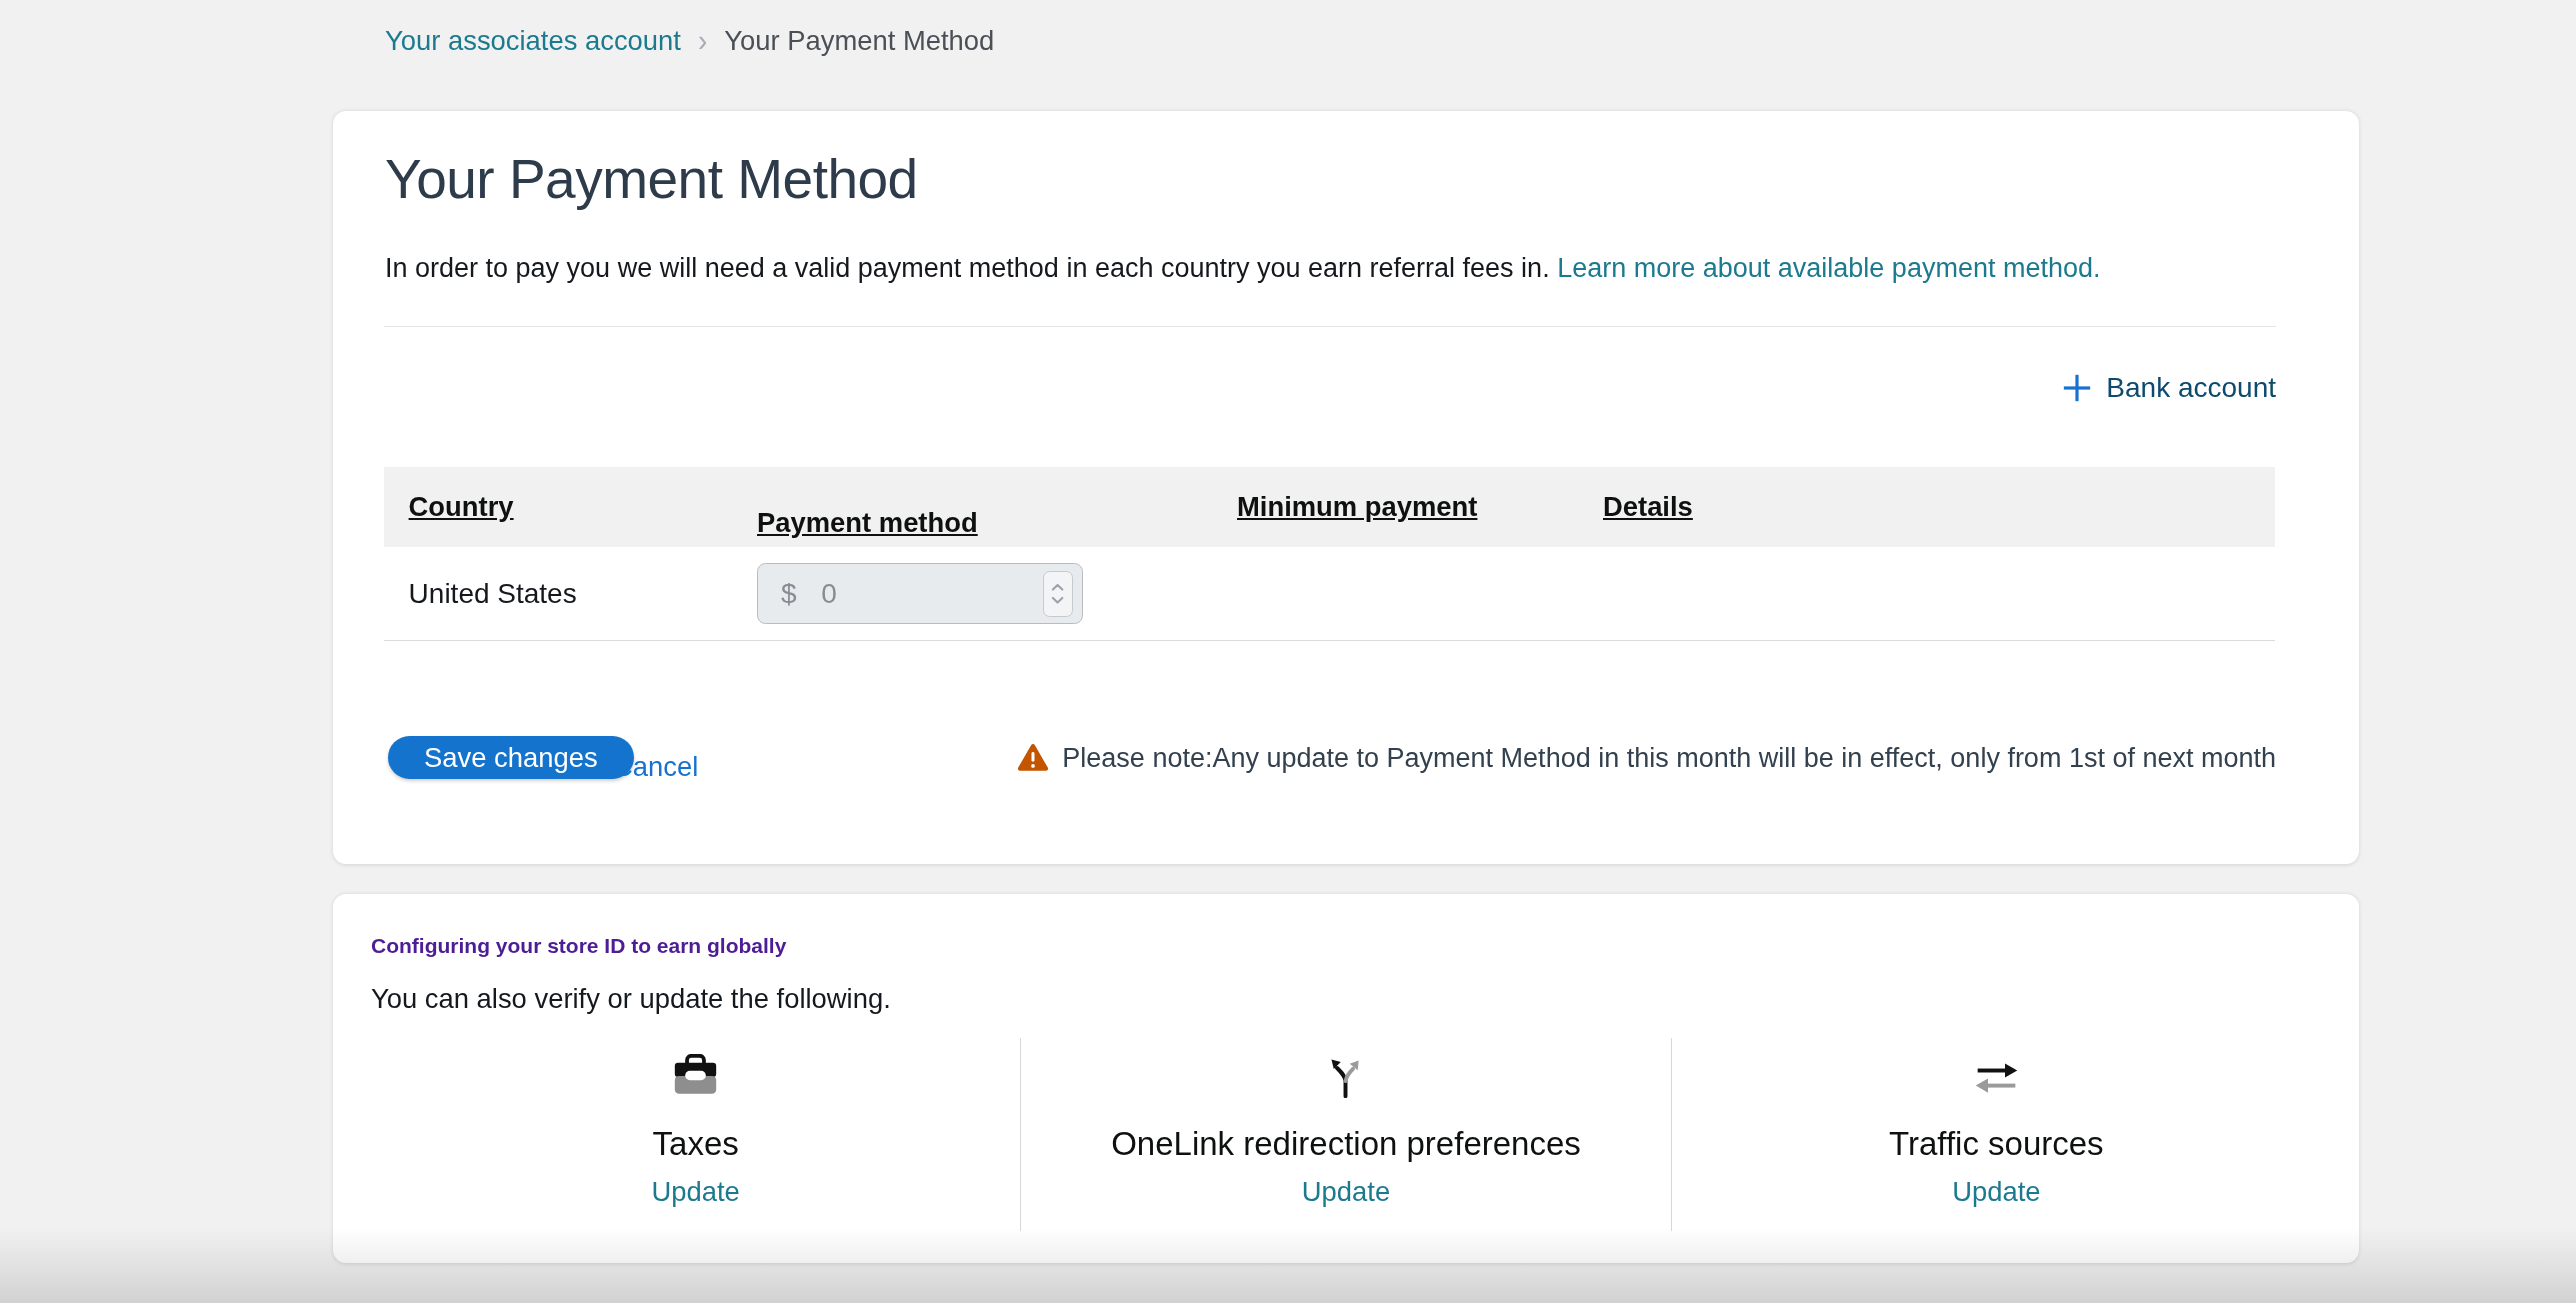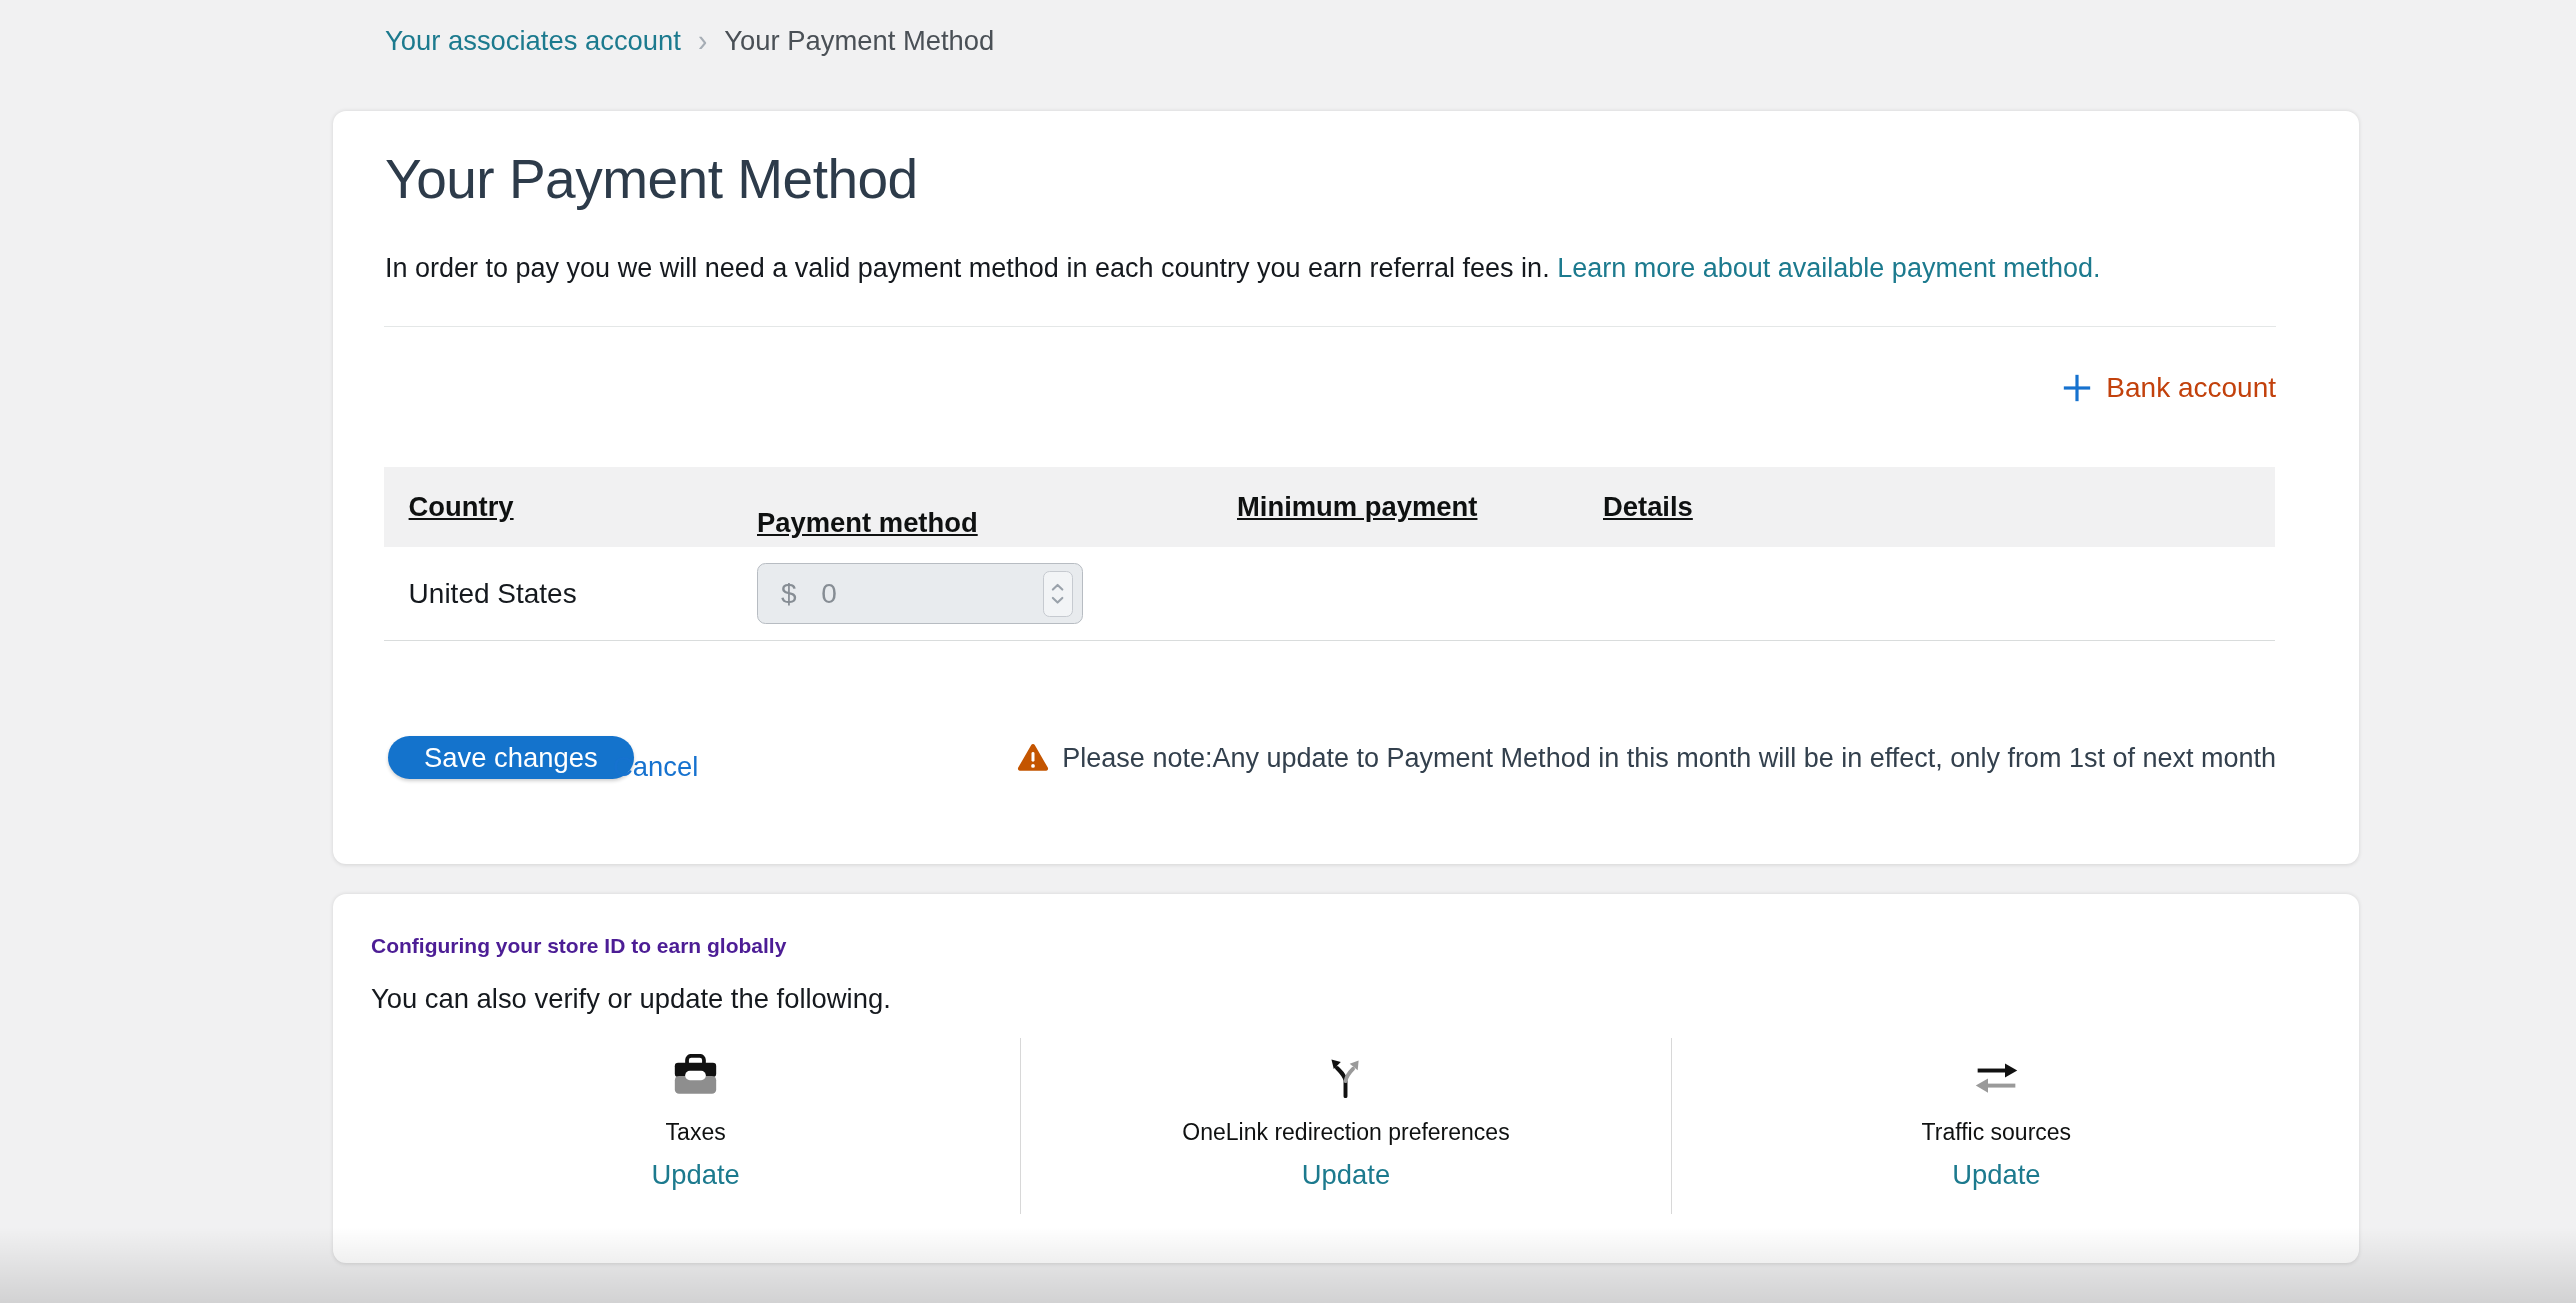--- a/index.html
+++ b/index.html
@@ -41,21 +41,21 @@
     position:absolute;left:52px;top:142px;right:83px;
     font-size:27px;color:#15191e;
   }
   .desc a{color:#1c7a8e;text-decoration:none;cursor:pointer;}
   .divider{
     position:absolute;left:51px;right:83px;top:215px;
     border-top:0.9px solid #e4e7e7;
   }
   .bank-link{
     position:absolute;right:83px;top:261px;display:flex;align-items:center;gap:13.2px;
-    font-size:28px;color:#c2410c;cursor:pointer;text-decoration:none;
+    font-size:28px;color:#0c4a6e;cursor:pointer;text-decoration:none;
   }
   .bank-link svg{display:block;}
 
   
   .pm-table{position:absolute;left:51px;top:356px;width:1891px;}
   .pm-head{
     display:flex;align-items:center;height:80px;background:#f1f1f2;
     font-size:27.4px;font-weight:bold;color:#0f1111;text-decoration:underline;
   }
   .pm-row{
@@ -118,21 +118,21 @@
   }
   .store-cols{
     position:absolute;left:38px;right:38px;top:144px;display:flex;
   }
   .store-col{
     flex:1;display:flex;flex-direction:column;align-items:center;
     padding:13.2px 0 23px 0;
   }
   .store-col.mid{border-left:0.9px solid #d8d8d8;border-right:0.9px solid #d8d8d8;}
   .store-icon{height:47px;display:flex;align-items:flex-end;}
-  .store-label{margin-top:21px;font-size:23px;color:#0f1111;text-align:center;}
+  .store-label{margin-top:27px;font-size:33px;color:#0f1111;text-align:center;}
   .store-update{margin-top:13px;font-size:27.4px;color:#1c7a8e;text-decoration:none;cursor:pointer;}
 </style>
 </head>
 <body>
 
 <div class="breadcrumb">
   <a>Your associates account</a>
   <span class="crumb-sep">›</span>
   <span class="crumb-current">Your Payment Method</span>
 </div>

